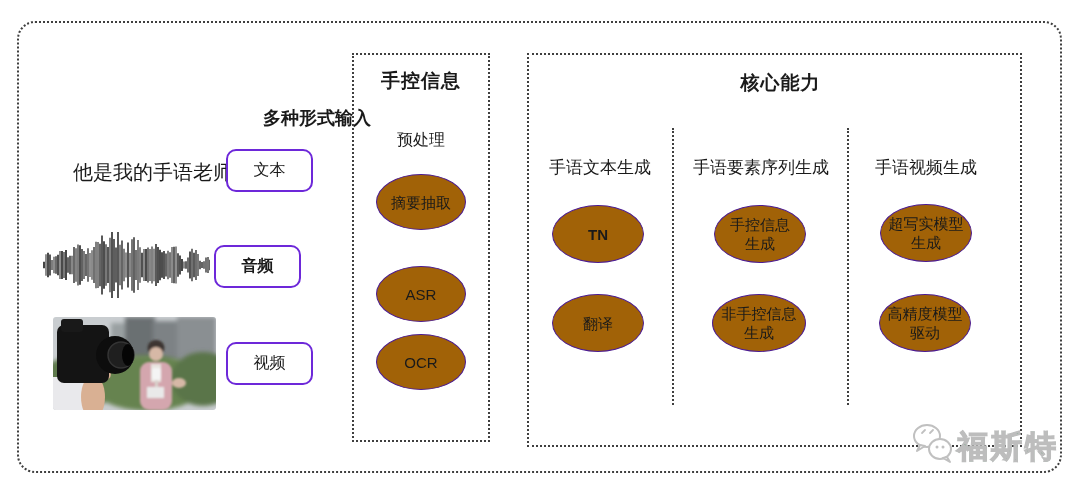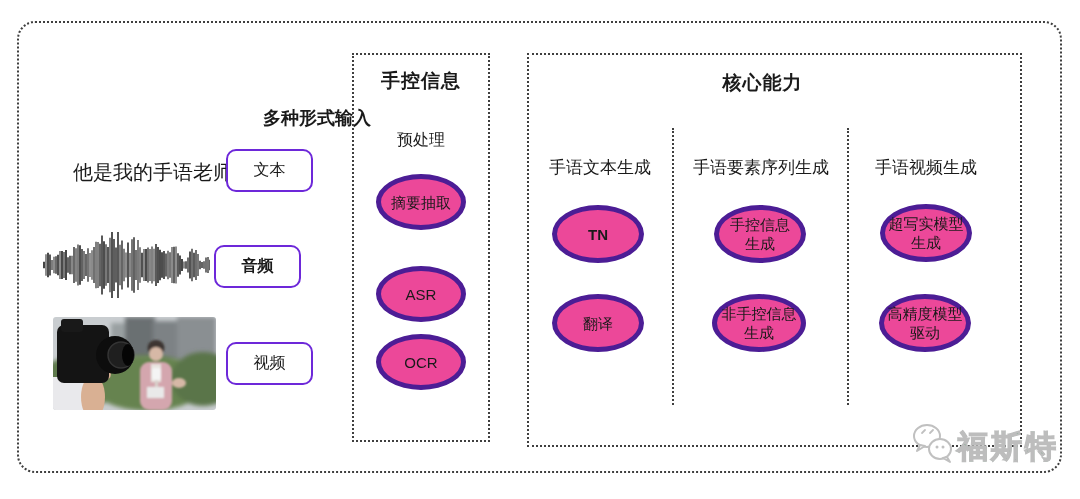--- a/index.html
+++ b/index.html
@@ -20,24 +20,24 @@
   .section-heading{font-weight:bold;font-size:18px;text-align:center;margin-left:44px;}
   .sub-label{font-size:16px;text-align:center;}
   .col-label{font-size:17px;text-align:center;}
   .sample-sentence{font-size:20px;white-space:nowrap;}
   .input-box{
     width:87px;height:43px;border:2px solid #6d28d9;border-radius:10px;
     box-sizing:border-box;display:flex;align-items:center;justify-content:center;
     font-size:16px;background:#fff;
   }
   .node-ellipse{
-    border:5px solid #4c1d95;border-radius:50%;box-sizing:border-box;
+    border:1px solid #4c1d95;border-radius:50%;box-sizing:border-box;
     display:flex;align-items:center;justify-content:center;
     text-align:center;font-size:15px;line-height:19px;white-space:pre-line;
-    background:#ec4899;
+    background:#a16207;
   }
   .v-divider{width:0;border-left:2px dotted #3f3f3f;}
   .photo-wrap{border-radius:3px;overflow:hidden;}
   .watermark-text{
     font-size:31px;font-weight:bold;letter-spacing:3px;
     color:#15803d;-webkit-text-stroke:1.2px #bdbdbd;text-stroke:1.2px #bdbdbd;
   }
 </style>
 </head>
 <body>
@@ -192,21 +192,21 @@
 
 <div class="abs dashed-box" style="left:352px;top:53px;width:138px;height:389px;"></div>
 <div class="abs box-title" style="left:352px;top:68px;width:138px;">手控信息</div>
 <div class="abs sub-label" style="left:352px;top:130px;width:138px;">预处理</div>
 
 <div class="abs node-ellipse" style="left:376px;top:174px;width:90px;height:56px;">摘要抽取</div>
 <div class="abs node-ellipse" style="left:376px;top:266px;width:90px;height:56px;">ASR</div>
 <div class="abs node-ellipse" style="left:376px;top:334px;width:90px;height:56px;">OCR</div>
 
 <div class="abs dashed-box" style="left:527px;top:53px;width:495px;height:394px;"></div>
-<div class="abs box-title" style="left:515px;top:70px;width:495px;">核心能力</div>
+<div class="abs box-title" style="left:533px;top:70px;width:495px;">核心能力</div>
 
 <div class="abs v-divider" style="left:672px;top:128px;height:277px;"></div>
 <div class="abs v-divider" style="left:847px;top:128px;height:277px;"></div>
 
 <div class="abs col-label" style="left:527px;top:156px;width:146px;">手语文本生成</div>
 <div class="abs col-label" style="left:675px;top:156px;width:172px;">手语要素序列生成</div>
 <div class="abs col-label" style="left:840px;top:156px;width:172px;">手语视频生成</div>
 
 <div class="abs node-ellipse" style="left:552px;top:205px;width:92px;height:58px;font-weight:bold;">TN</div>
 <div class="abs node-ellipse" style="left:552px;top:294px;width:92px;height:58px;">翻译</div>

